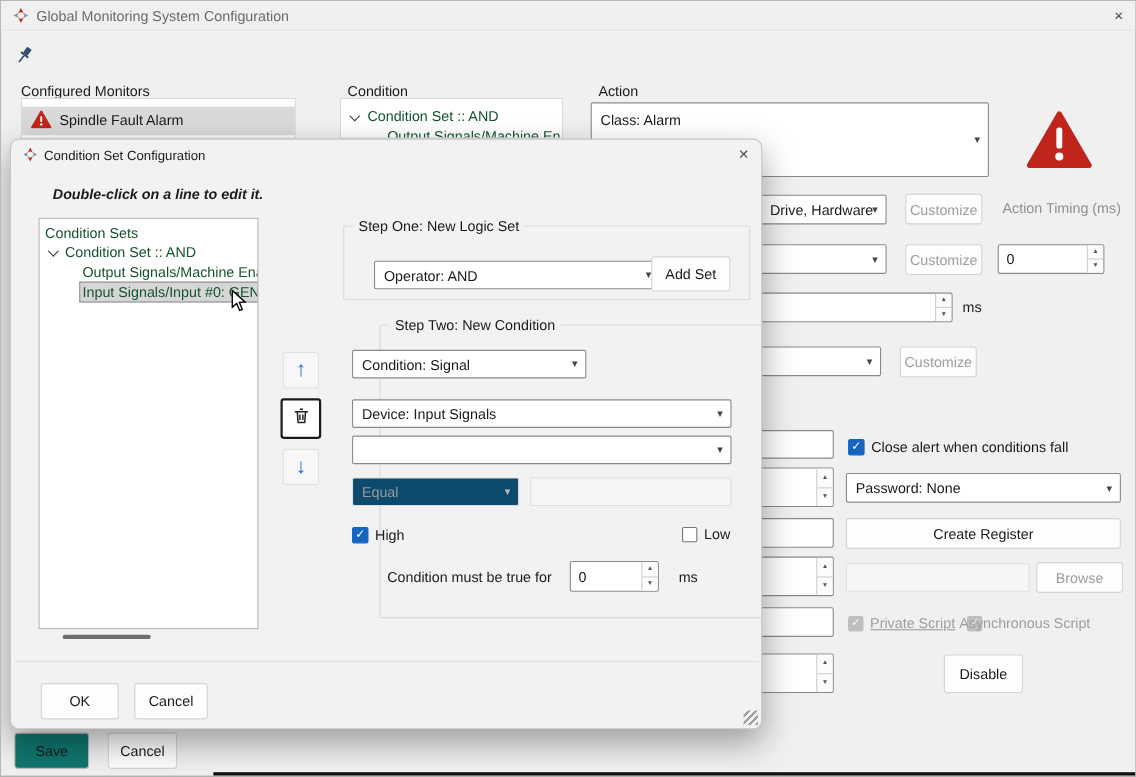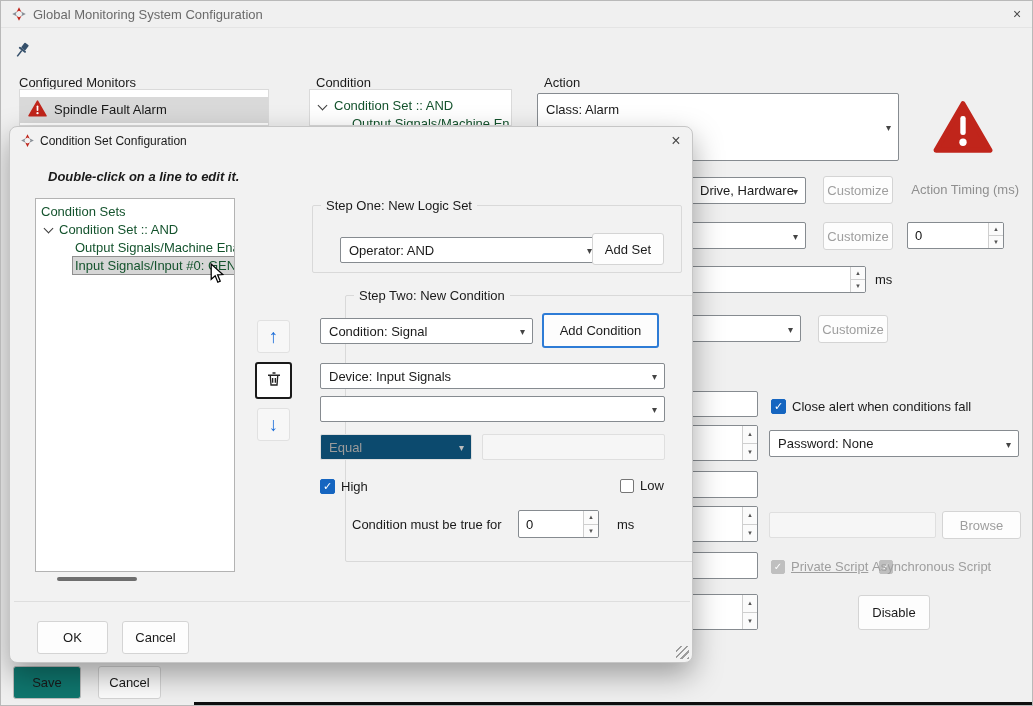--- a/index.html
+++ b/index.html
@@ -191,20 +191,23 @@
   </div>
 
   <span class="cb on" style="left:770px;top:398px;"></span>
   <span class="cblabel" style="left:791px;top:398px;">Close alert when conditions fall</span>
 
   <div class="combo" style="left:768px;top:429px;width:250px;height:27px;">
     <span>Password: None</span>
     <span class="arr">▾</span>
   </div>
 
+  <div class="btn" style="left:768px;top:470px;width:250px;height:28px;">
+    <span>Create Register</span>
+  </div>
 
   <div class="field dis" style="left:768px;top:511px;width:167px;height:26px;"></div>
   <div class="btn graytext" style="left:941px;top:510px;width:79px;height:28px;">
     <span>Browse</span>
   </div>
 
   <span class="cb dison" style="left:770px;top:559px;width:14px;height:14px;"></span>
   <span class="cblabel dis" style="left:790px;top:558px;text-decoration:underline;">Private Script</span>
   <span class="cb dison" style="left:878px;top:559px;width:14px;height:14px;"></span>
   <span class="cblabel dis" style="left:871px;top:558px;">Asynchronous Script</span>
@@ -275,23 +278,20 @@
       <span>Add Set</span>
     </div>
 
     <div class="groupbox" style="left:302px;top:168px;width:370px;height:267px;margin-left:33px;">
       <span class="gb-label">Step Two: New Condition</span>
     </div>
     <div class="combo" style="left:310px;top:191px;width:213px;height:26px;">
       <span>Condition: Signal</span>
       <span class="arr">▾</span>
     </div>
-    <div class="btn accent" style="left:532px;top:186px;width:117px;height:35px;">
-      <span>Add Condition</span>
-    </div>
     <div class="combo" style="left:310px;top:236px;width:345px;height:26px;">
       <span>Device: Input Signals</span>
       <span class="arr">▾</span>
     </div>
     <div class="combo" style="left:310px;top:269px;width:345px;height:26px;">
       <span class="arr">▾</span>
     </div>
     <div class="combo dis" style="left:310px;top:307px;width:152px;height:26px;">
       <span>Equal</span>
       <span class="arr">▾</span>

